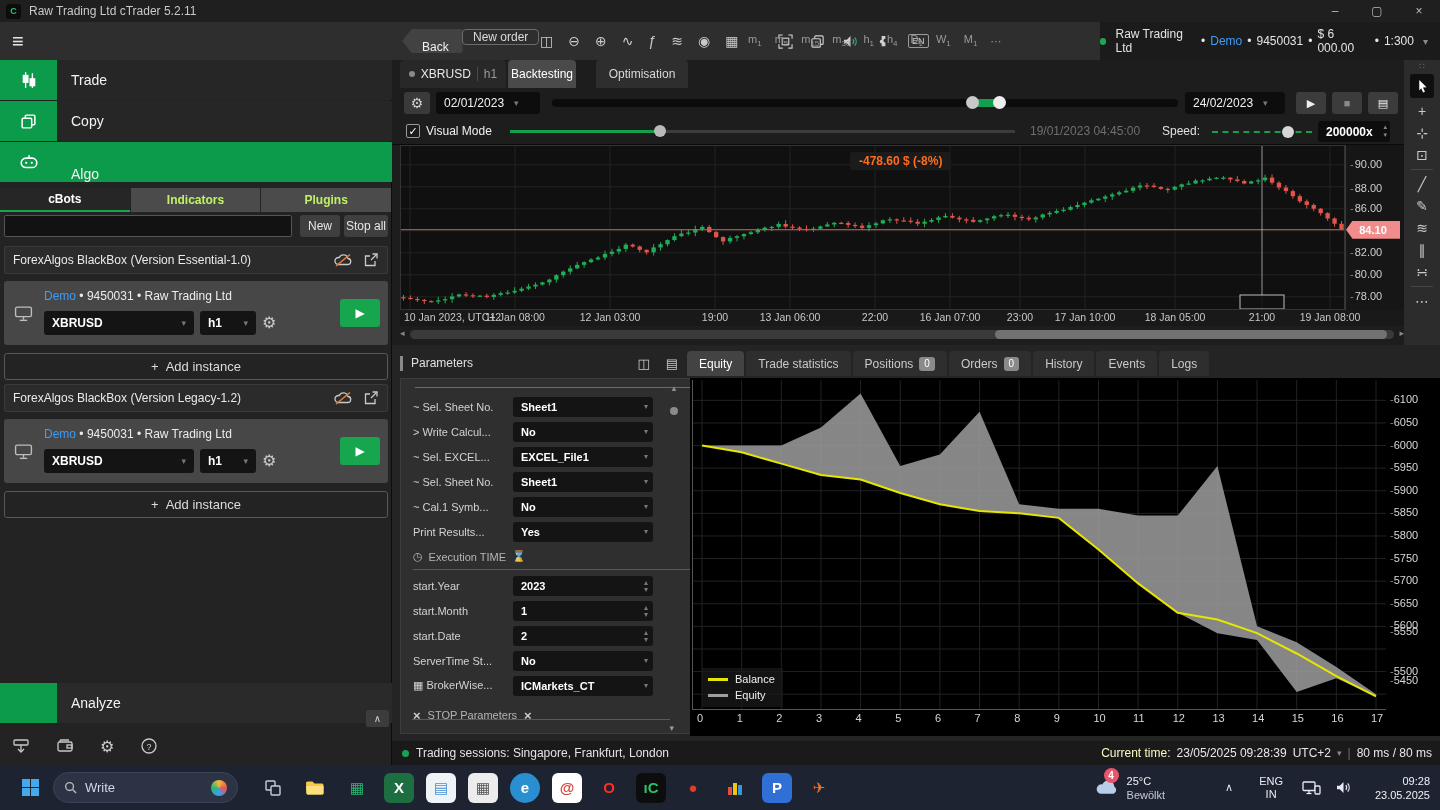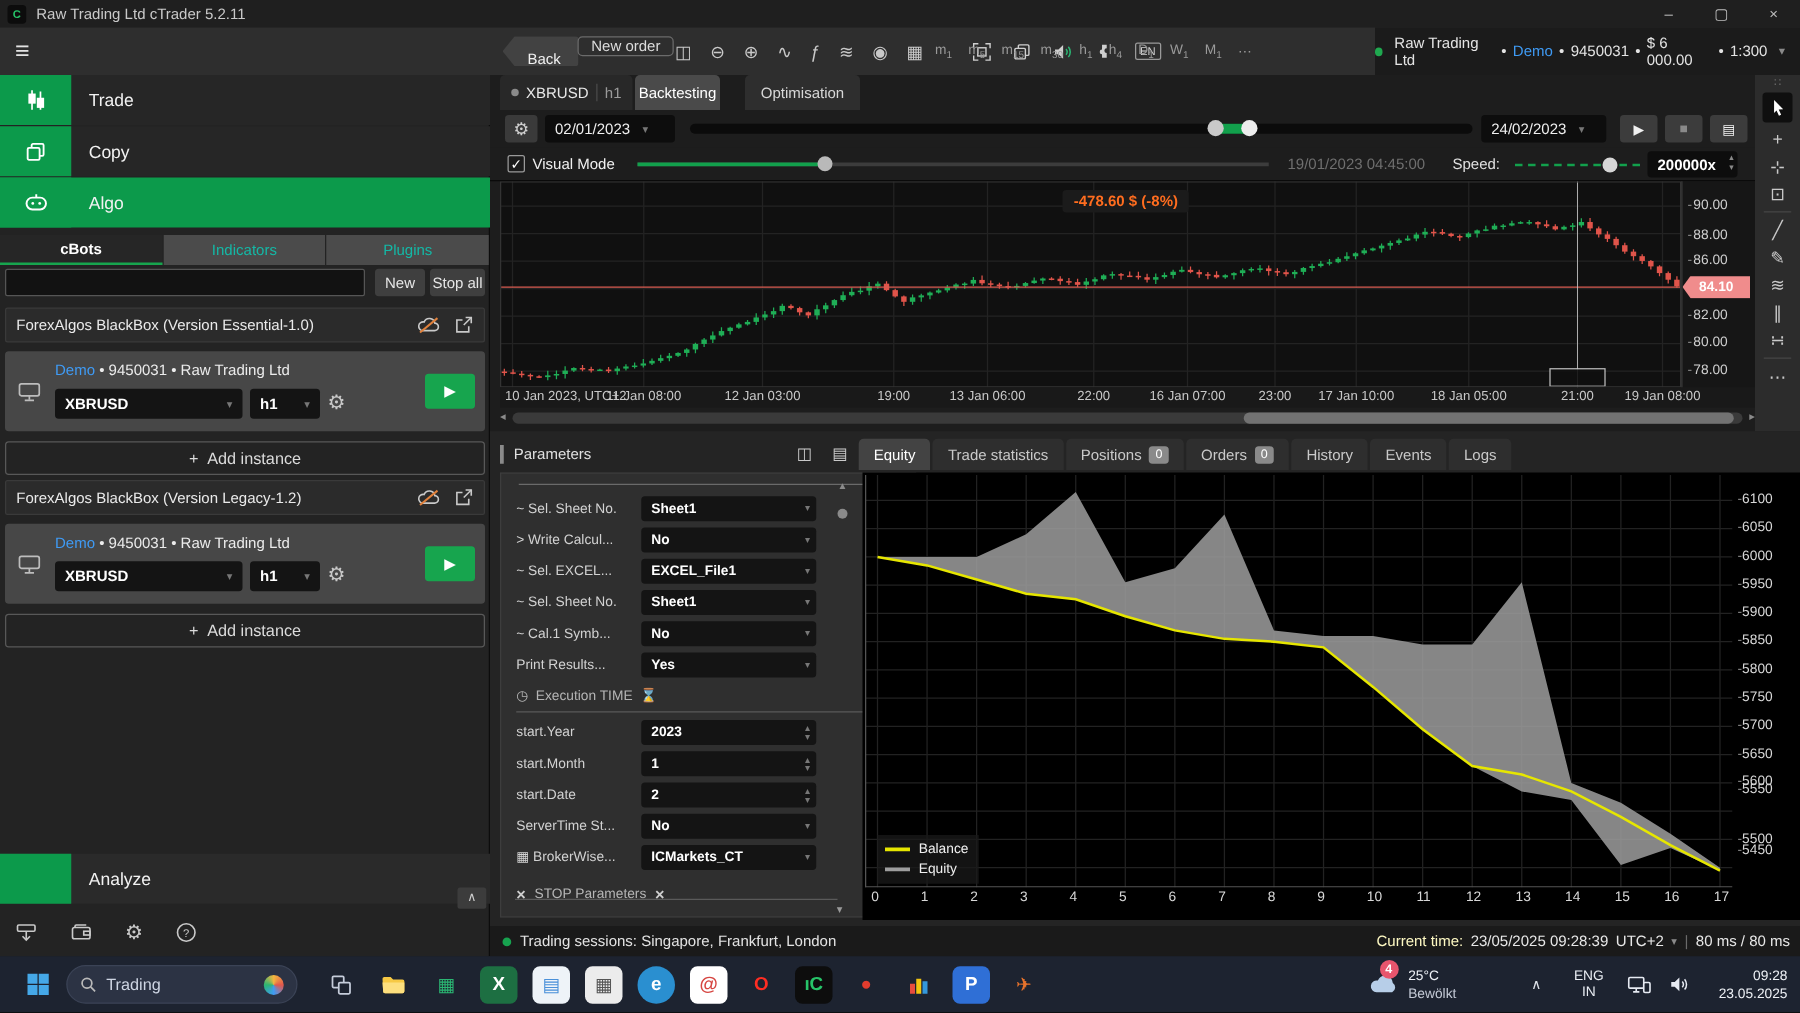--- a/index.html
+++ b/index.html
@@ -28,23 +28,23 @@
   #account{left:1100px;top:0;width:340px;height:38px;background:#1b1b1b;display:flex;align-items:center;justify-content:flex-end;gap:5px;font-size:12px;color:#e4e4e4;padding-right:12px;}
   #account .dot{width:7px;height:7px;border-radius:50%;background:#1fa84f;margin-right:4px;}
   #account .demo{color:#3f9bf5;}
   #account .caret{color:#8a8a8a;font-size:10px;margin-left:4px;}
 
   
   #sidebar{left:0;top:60px;width:392px;height:705px;background:#232323;border-right:1px solid #0c0c0c;}
   .nav-row{position:absolute;left:0;width:392px;height:40px;background:#262626;display:flex;align-items:center;}
   .nav-tile{width:57px;height:40px;background:#0c9a4b;display:flex;align-items:center;justify-content:center;}
   .nav-label{margin-left:14px;font-size:14px;color:#f2f2f2;}
-  .nav-row.active{background:#0c9a4b;}
+  .nav-row.active{background:#0c9a4b;align-items:flex-end;}
   #sb-tabs{left:0;top:128px;width:392px;height:24px;display:flex;}
-  .sb-tab{flex:1;background:#4b4b4b;color:#14b8a6;font-size:12px;display:flex;align-items:center;justify-content:center;margin-right:1px;}
+  .sb-tab{flex:1;background:#4b4b4b;color:#bef264;font-size:12px;display:flex;align-items:center;justify-content:center;margin-right:1px;font-weight:bold;}
   .sb-tab.active{background:#262626;color:#fff;font-weight:bold;border-bottom:2px solid #17a54e;}
   #sb-search-row{left:0;top:153px;width:392px;height:26px;}
   #sb-search{position:absolute;left:4px;top:2px;width:288px;height:22px;background:#121212;border:1px solid #555;border-radius:2px;}
   #sb-search .mag{position:absolute;right:4px;top:3px;}
   .sb-btn{position:absolute;top:2px;height:22px;background:#3f3f3f;border-radius:3px;color:#e6e6e6;font-size:12px;display:flex;align-items:center;justify-content:center;}
   #bot-list{left:0;top:182px;width:392px;}
   .bot-header{margin:4px 4px 0 4px;height:28px;background:#2b2b2b;border:1px solid #3a3a3a;border-radius:2px;display:flex;align-items:center;padding:0 8px;}
   .bot-header .bname{font-size:12px;color:#eaeaea;flex:1;}
   .bot-header .hic{margin-left:10px;}
   .bot-card{margin:7px 4px 0 4px;height:64px;background:#474747;border-radius:3px;position:relative;}
@@ -1068,21 +1068,21 @@
         <i></i>
         <i></i>
       </div>
     <div id="tb-search">
       <span>
           <svg width="13" height="13" viewBox="0 0 14 14" fill="none" stroke="#b9b9b9" stroke-width="1.5">
             <circle cx="6" cy="6" r="4.2"></circle>
             <line x1="9.2" y1="9.2" x2="13" y2="13"></line>
           </svg>
         </span>
-      <span>Trading</span>
+      <span>Write</span>
       <span class="mini"></span>
     </div>
     <div id="tb-apps">
         <div class="tb-app">
           <svg width="18" height="18" viewBox="0 0 18 18" fill="none" stroke="#c6cddb" stroke-width="1.4">
             <rect x="2" y="2" width="9" height="9" rx="1"></rect>
             <rect x="7" y="7" width="9" height="9" rx="1" fill="#1d2330"></rect>
           </svg>
         </div>
         <div class="tb-app">

